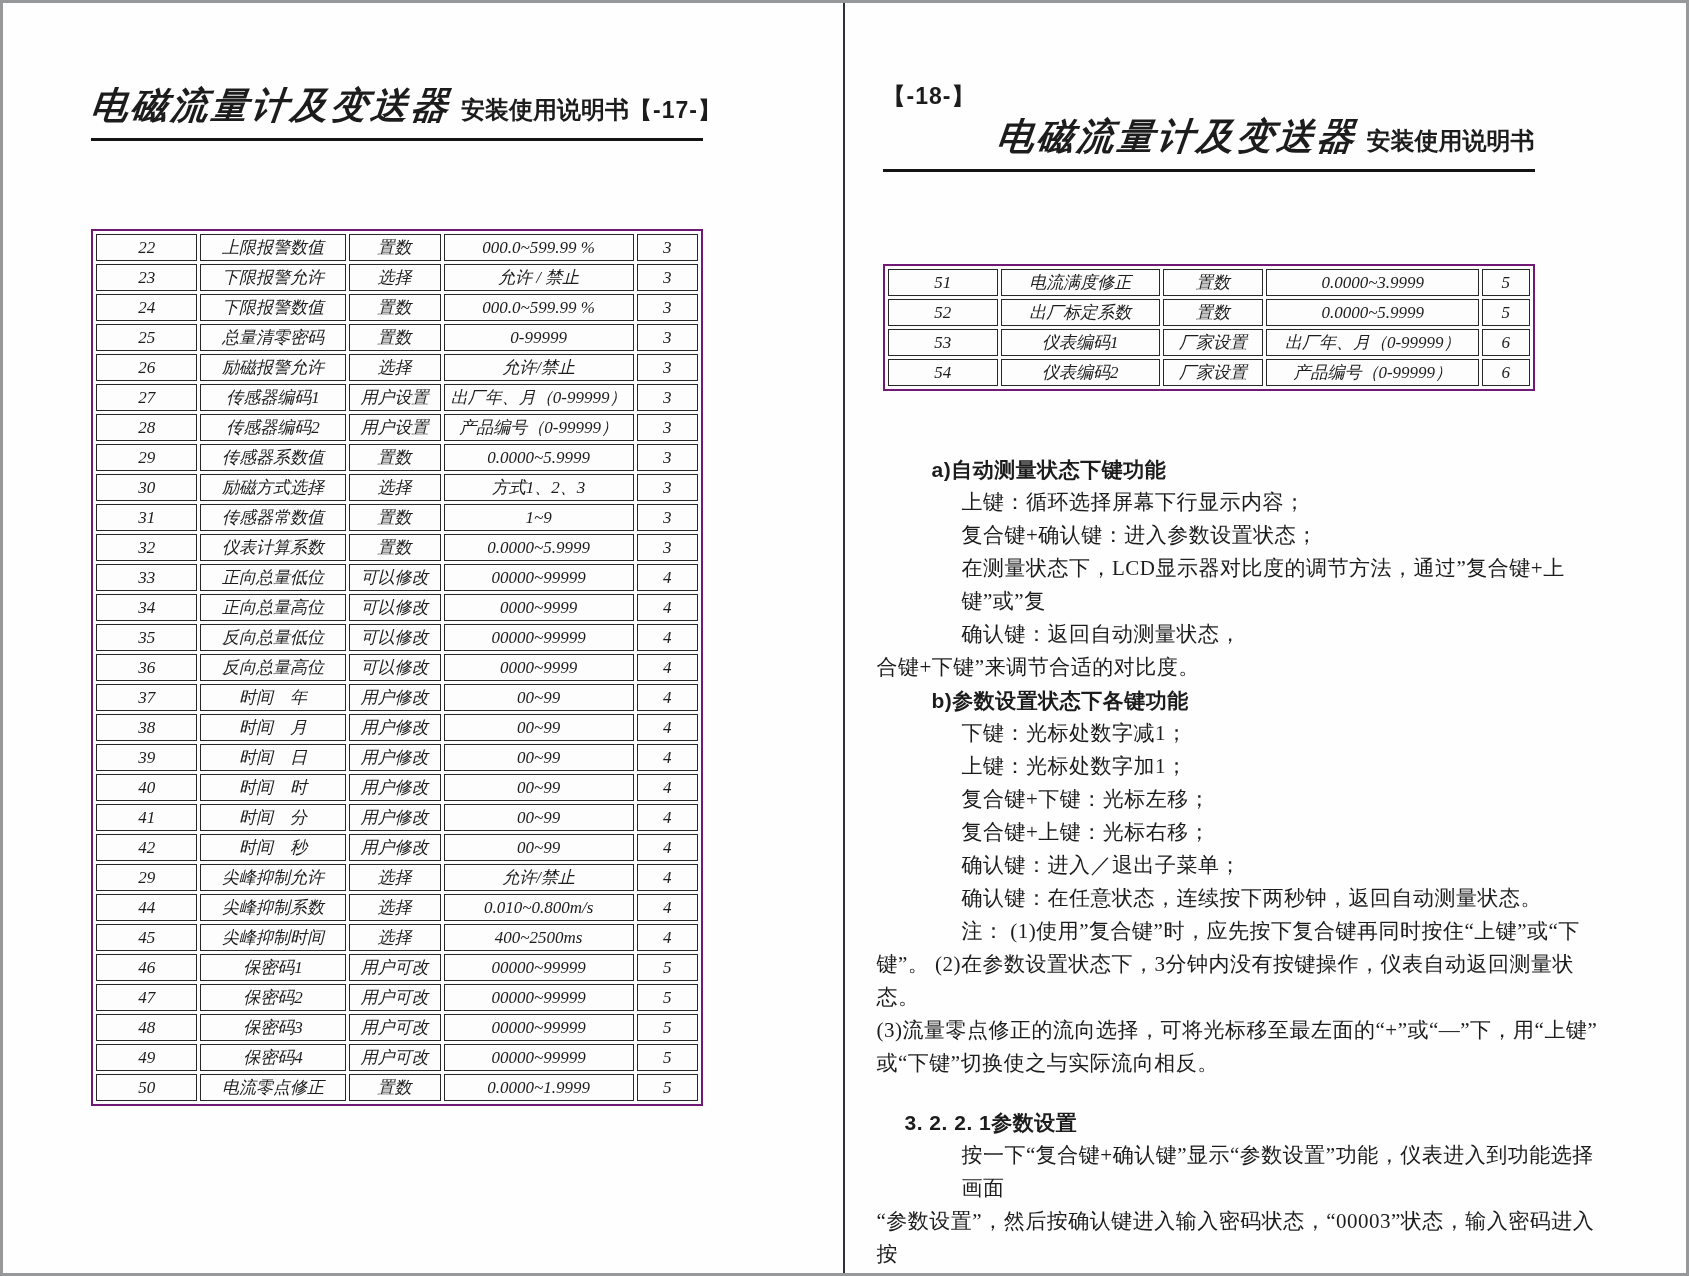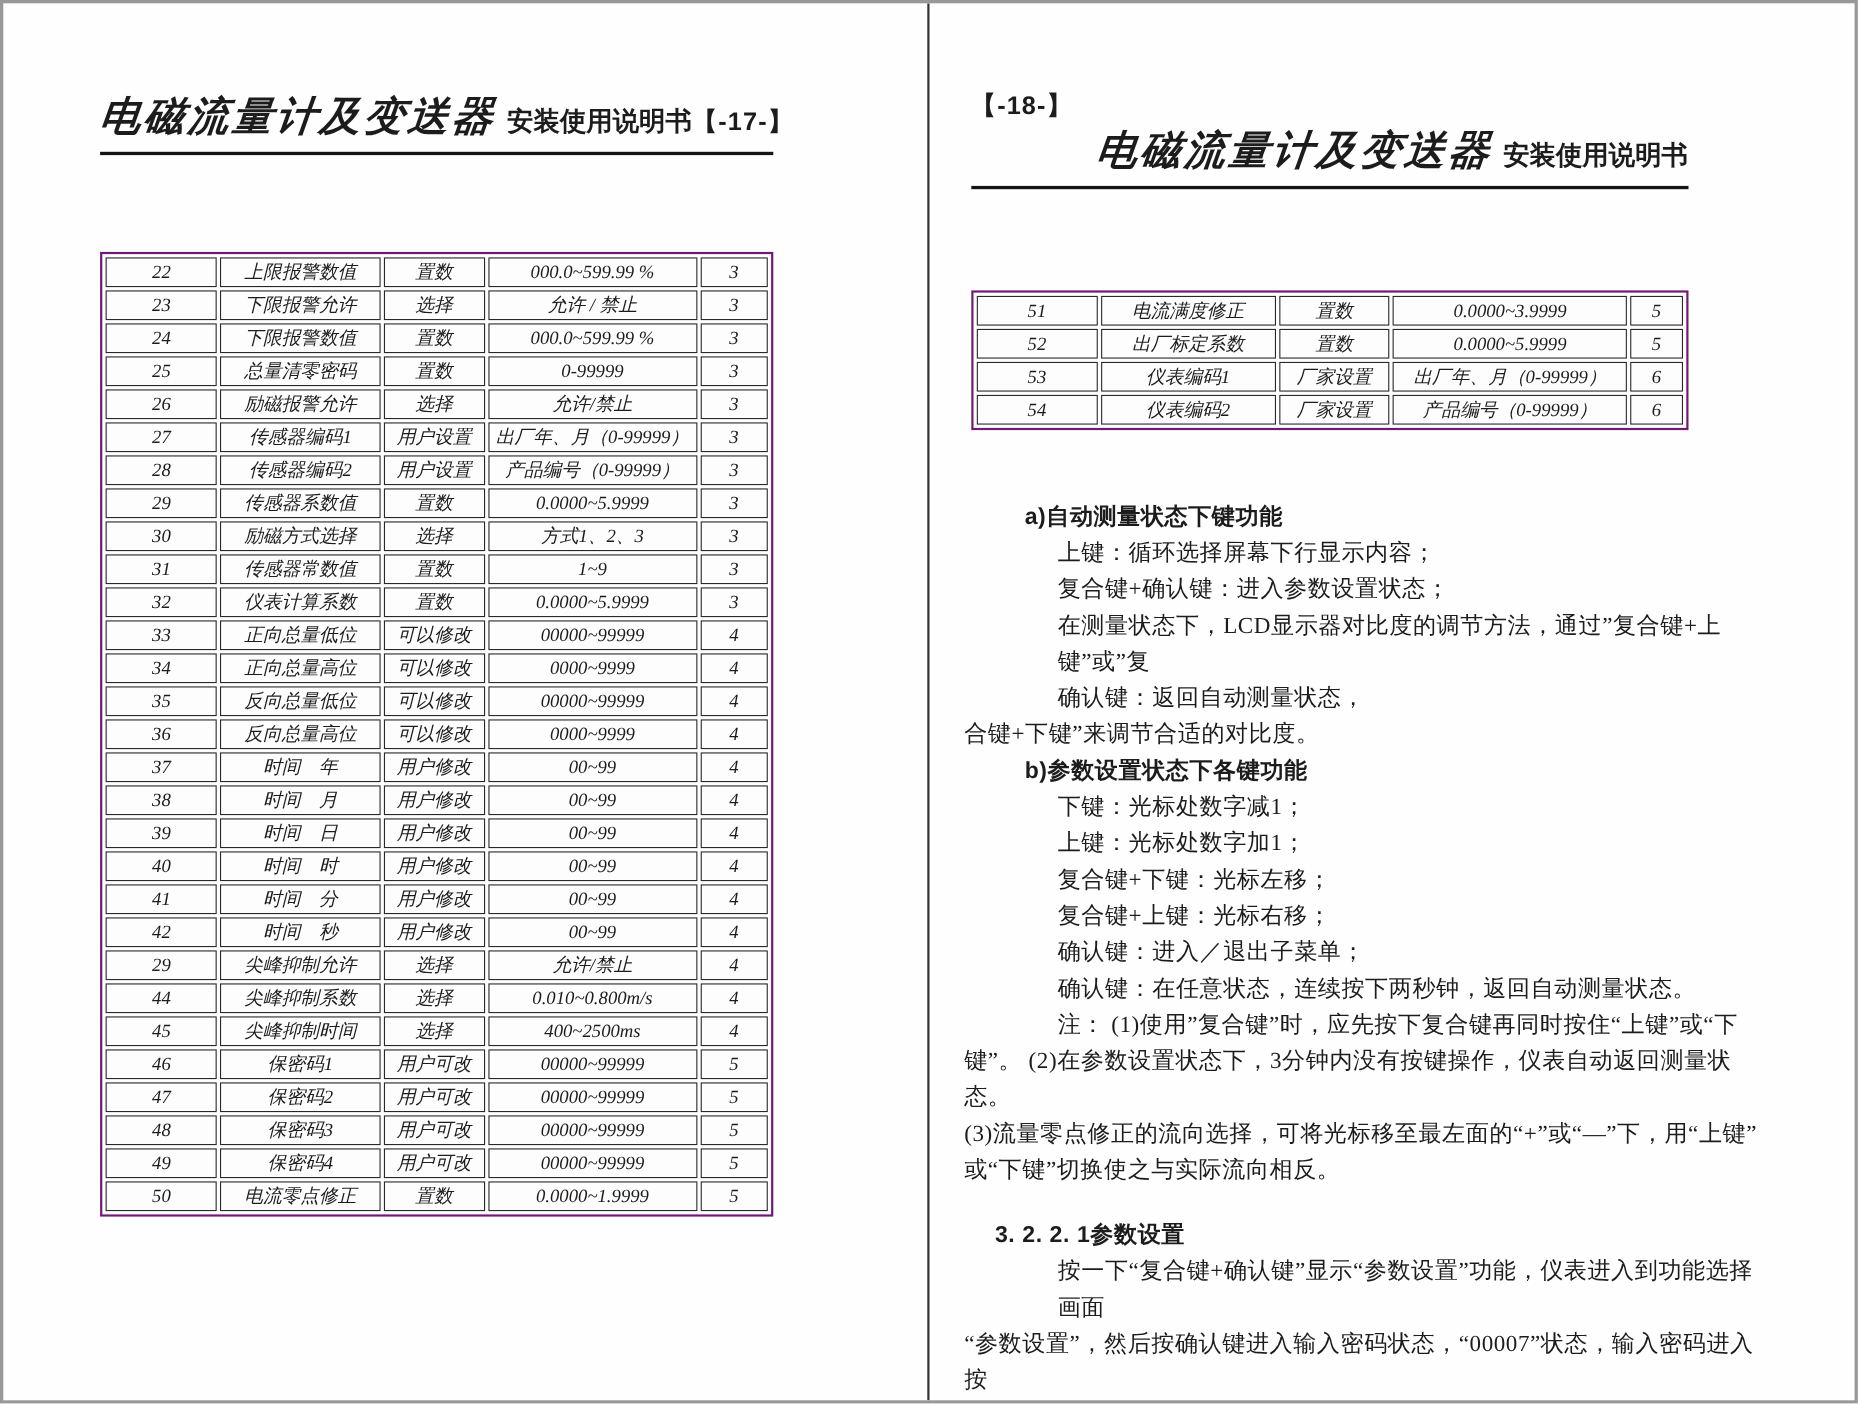--- a/index.html
+++ b/index.html
@@ -351,18 +351,18 @@
         <div class="blk blk-line">复合键+下键：光标左移；</div>
         <div class="blk blk-line">复合键+上键：光标右移；</div>
         <div class="blk blk-line">确认键：进入／退出子菜单；</div>
         <div class="blk blk-line">确认键：在任意状态，连续按下两秒钟，返回自动测量状态。</div>
         <div class="blk blk-indent">注： (1)使用”复合键”时，应先按下复合键再同时按住“上键”或“下</div>
         <div class="blk blk-flush">键”。  (2)在参数设置状态下，3分钟内没有按键操作，仪表自动返回测量状态。</div>
         <div class="blk blk-flush">(3)流量零点修正的流向选择，可将光标移至最左面的“+”或“—”下，用“上键”</div>
         <div class="blk blk-flush">或“下键”切换使之与实际流向相反。</div>
         <div class="blk blk-heading2">3. 2. 2. 1参数设置</div>
         <div class="blk blk-indent">按一下“复合键+确认键”显示“参数设置”功能，仪表进入到功能选择画面</div>
-        <div class="blk blk-flush">“参数设置”，然后按确认键进入输入密码状态，“00007”状态，输入密码进入按</div>
+        <div class="blk blk-flush">“参数设置”，然后按确认键进入输入密码状态，“00003”状态，输入密码进入按</div>
         <div class="blk blk-flush">一下“复合键+确认键”进入参数设置画面。</div>
       </div>
   </div>
 
 </div>
 
 </body></html>

